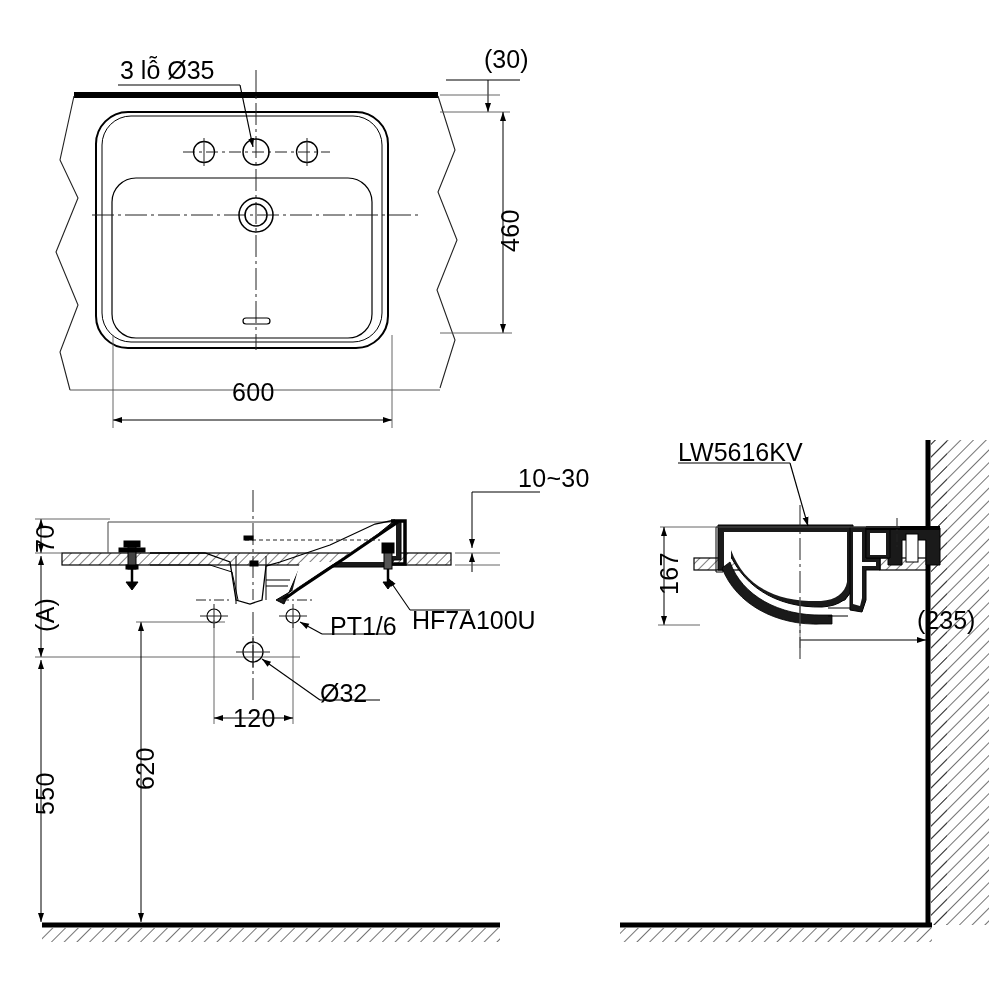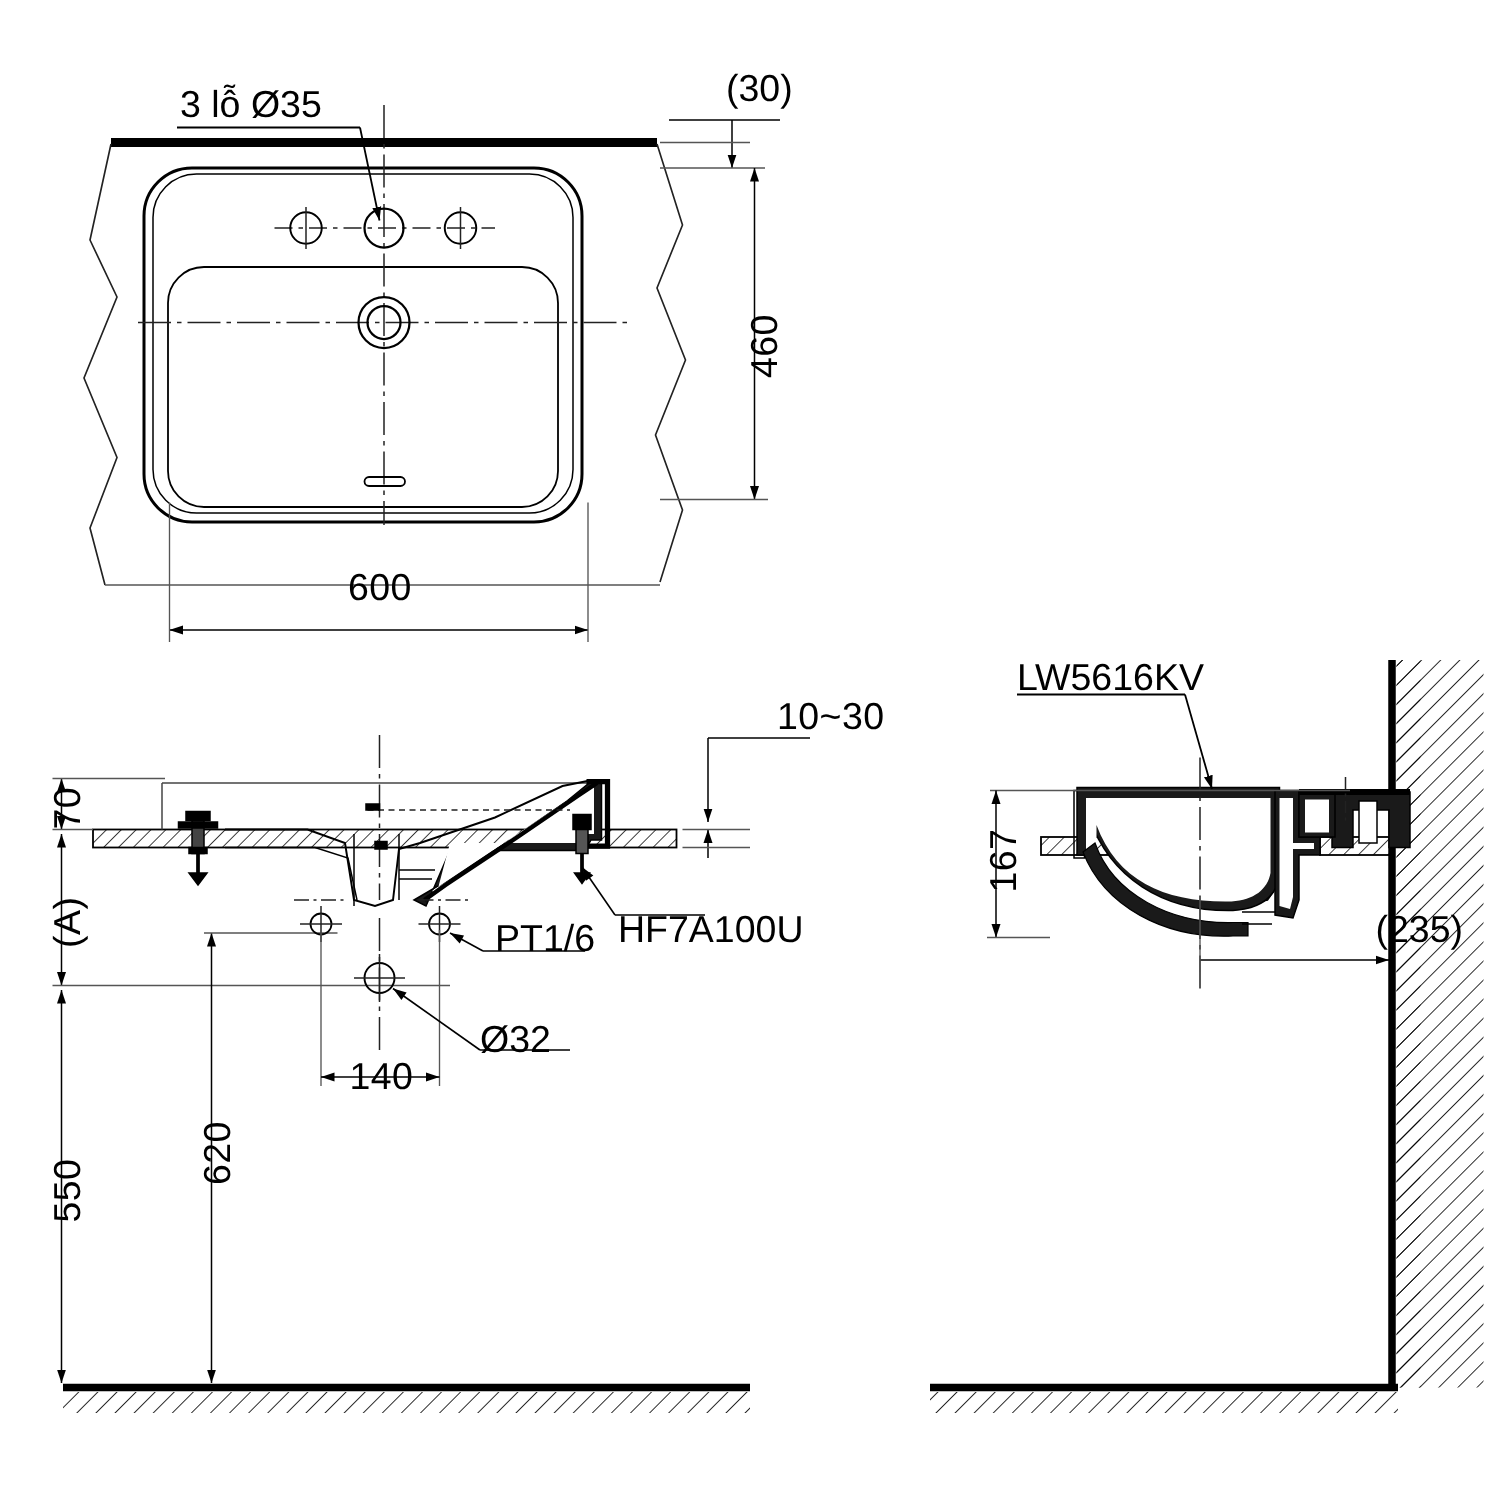--- a/index.html
+++ b/index.html
@@ -254,21 +254,21 @@
   <div class="lbl dim-txt" style="left:474px; top:466px;margin-left:44px;">10~30</div>
 
   <div class="lbl dim-txt vert" style="left:33px; top:553px; transform: rotate(-90deg);">70</div>
 
   <div class="lbl dim-txt vert" style="left:33px; top:632px; transform: rotate(-90deg);">(A)</div>
 
   <div class="lbl dim-txt vert" style="left:33px; top:815px; transform: rotate(-90deg);">550</div>
 
   <div class="lbl dim-txt vert" style="left:133px; top:790px; transform: rotate(-90deg);">620</div>
 
-  <div class="lbl dim-txt" style="left:233px; top:706px;">140</div>
+  <div class="lbl dim-txt" style="left:233px; top:706px;">120</div>
 
   <div class="lbl note-txt" style="left:320px; top:665px;margin-top:16px;">Ø32</div>
 
   <div class="lbl note-txt" style="left:330px; top:614px;">PT1/6</div>
 
   <div class="lbl note-txt" style="left:412px; top:608px;">HF7A100U</div>
 
   <div class="lbl note-txt" style="left:678px; top:440px;">LW5616KV</div>
 
   <div class="lbl dim-txt vert" style="left:657px; top:595px; transform: rotate(-90deg);">167</div>

